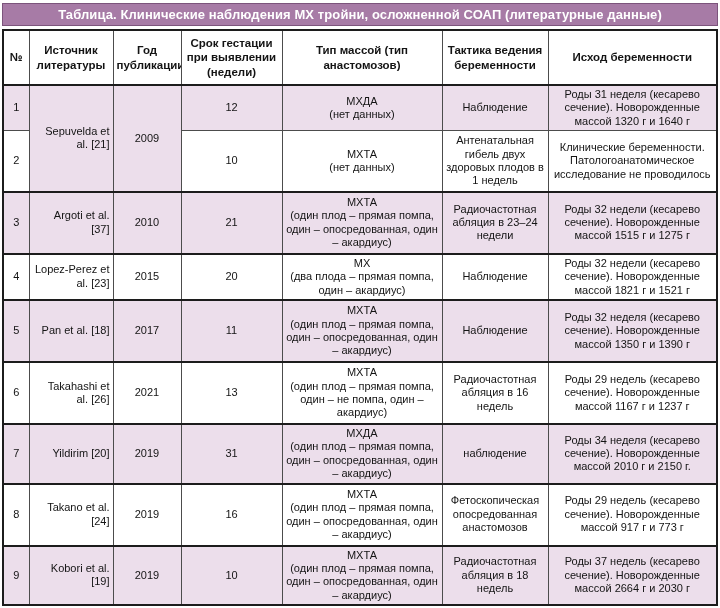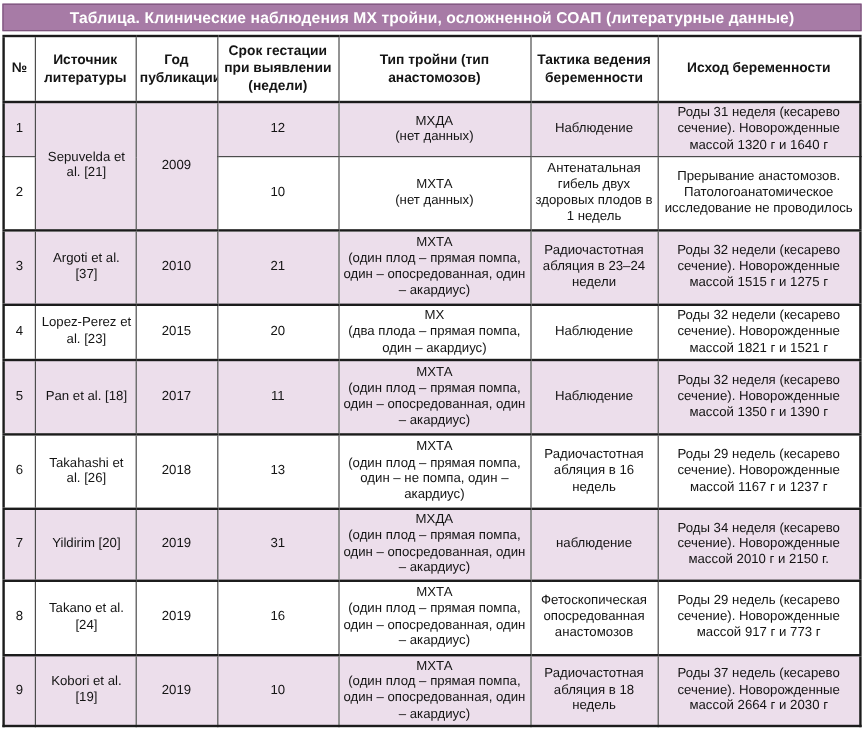--- a/index.html
+++ b/index.html
@@ -42,21 +42,21 @@
     font-size: 11.5px;
     border-top: 2px solid #1c1c1c;
     border-bottom: 2px solid #1c1c1c;
     background: #ffffff;
   }
   thead tr { height: 55px; }
 
   tr.pink > td { background: #ecdeeb; }
   tr.white > td { background: #ffffff; }
   tr.gs > td { border-top: 2px solid #1c1c1c; }
-  td.src { text-align: center; padding-left: 5px; }
+  td.src { text-align: right; padding-left: 5px; }
 
   tr.r1 { height: 37px; }
   tr.r2 { height: 61px; }
   tr.r3 { height: 62px; }
   tr.r4 { height: 45px; }
   tr.r5 { height: 62px; }
   tr.r6 { height: 62px; }
   tr.r7 { height: 58px; }
   tr.r8 { height: 62px; }
   tr.r9 { height: 53px; }
@@ -79,21 +79,21 @@
         <col style="width:160px">
         <col style="width:106px">
         <col style="width:169px">
     </colgroup>
     <thead>
       <tr>
         <th>№</th>
         <th>Источник литературы</th>
         <th>Год публикации</th>
         <th>Срок гестации при выявлении (недели)</th>
-        <th>Тип тройни (тип анастомозов)</th>
+        <th>Тип массой (тип анастомозов)</th>
         <th>Тактика ведения беременности</th>
         <th>Исход беременности</th>
       </tr>
     </thead>
     <tbody>
       <tr class="r1 pink">
         <td>1</td>
         <td class="src" rowspan="2">Sepuvelda et al.  [21]</td>
         <td rowspan="2">2009</td>
         <td>12</td>
@@ -101,21 +101,21 @@
 (нет данных)</td>
         <td>Наблюдение</td>
         <td>Роды 31 неделя  (кесарево сечение). Новорожденные массой 1320 г и 1640 г</td>
       </tr>
       <tr class="r2 white">
         <td>2</td>
         <td>10</td>
         <td>МХТА
 (нет данных)</td>
         <td>Антенатальная гибель двух здоровых плодов в 1 недель</td>
-        <td>Прерывание анастомозов. Патологоанатомическое исследование не проводилось</td>
+        <td>Клинические беременности. Патологоанатомическое исследование не проводилось</td>
       </tr>
       <tr class="r3 pink gs">
         <td>3</td>
         <td class="src">Argoti et al.  [37]</td>
         <td>2010</td>
         <td>21</td>
         <td>МХТА
 (один плод  – прямая помпа, один  – опосредованная, один  – акардиус)</td>
         <td>Радиочастотная абляция в 23–24 недели</td>
         <td>Роды 32 недели  (кесарево сечение). Новорожденные массой 1515 г и 1275 г</td>
@@ -136,21 +136,21 @@
         <td>2017</td>
         <td>11</td>
         <td>МХТА
 (один плод  – прямая помпа, один  – опосредованная, один  – акардиус)</td>
         <td>Наблюдение</td>
         <td>Роды 32 неделя  (кесарево сечение). Новорожденные массой 1350 г и 1390 г</td>
       </tr>
       <tr class="r6 white gs">
         <td>6</td>
         <td class="src">Takahashi et al.  [26]</td>
-        <td>2018</td>
+        <td>2021</td>
         <td>13</td>
         <td>МХТА
 (один плод  – прямая помпа, один  – не помпа, один  – акардиус)</td>
         <td>Радиочастотная абляция в 16 недель</td>
         <td>Роды 29 недель  (кесарево сечение). Новорожденные массой 1167 г и 1237 г</td>
       </tr>
       <tr class="r7 pink gs">
         <td>7</td>
         <td class="src">Yildirim  [20]</td>
         <td>2019</td>

